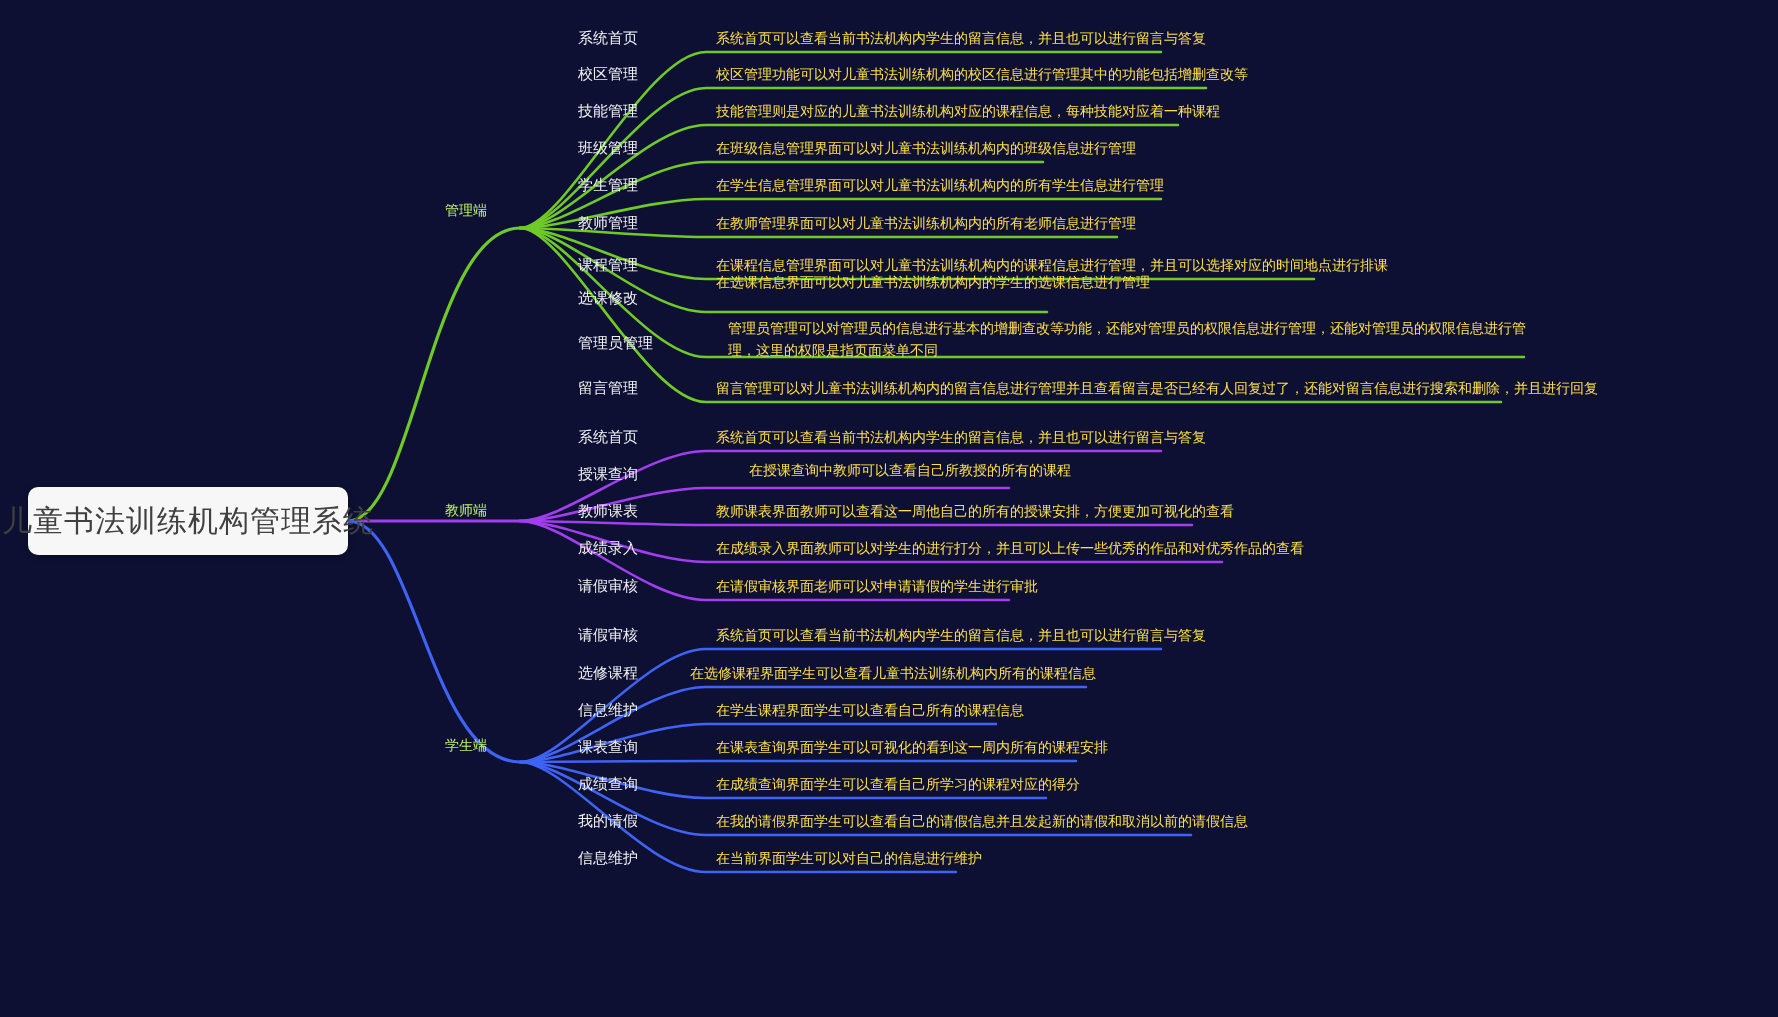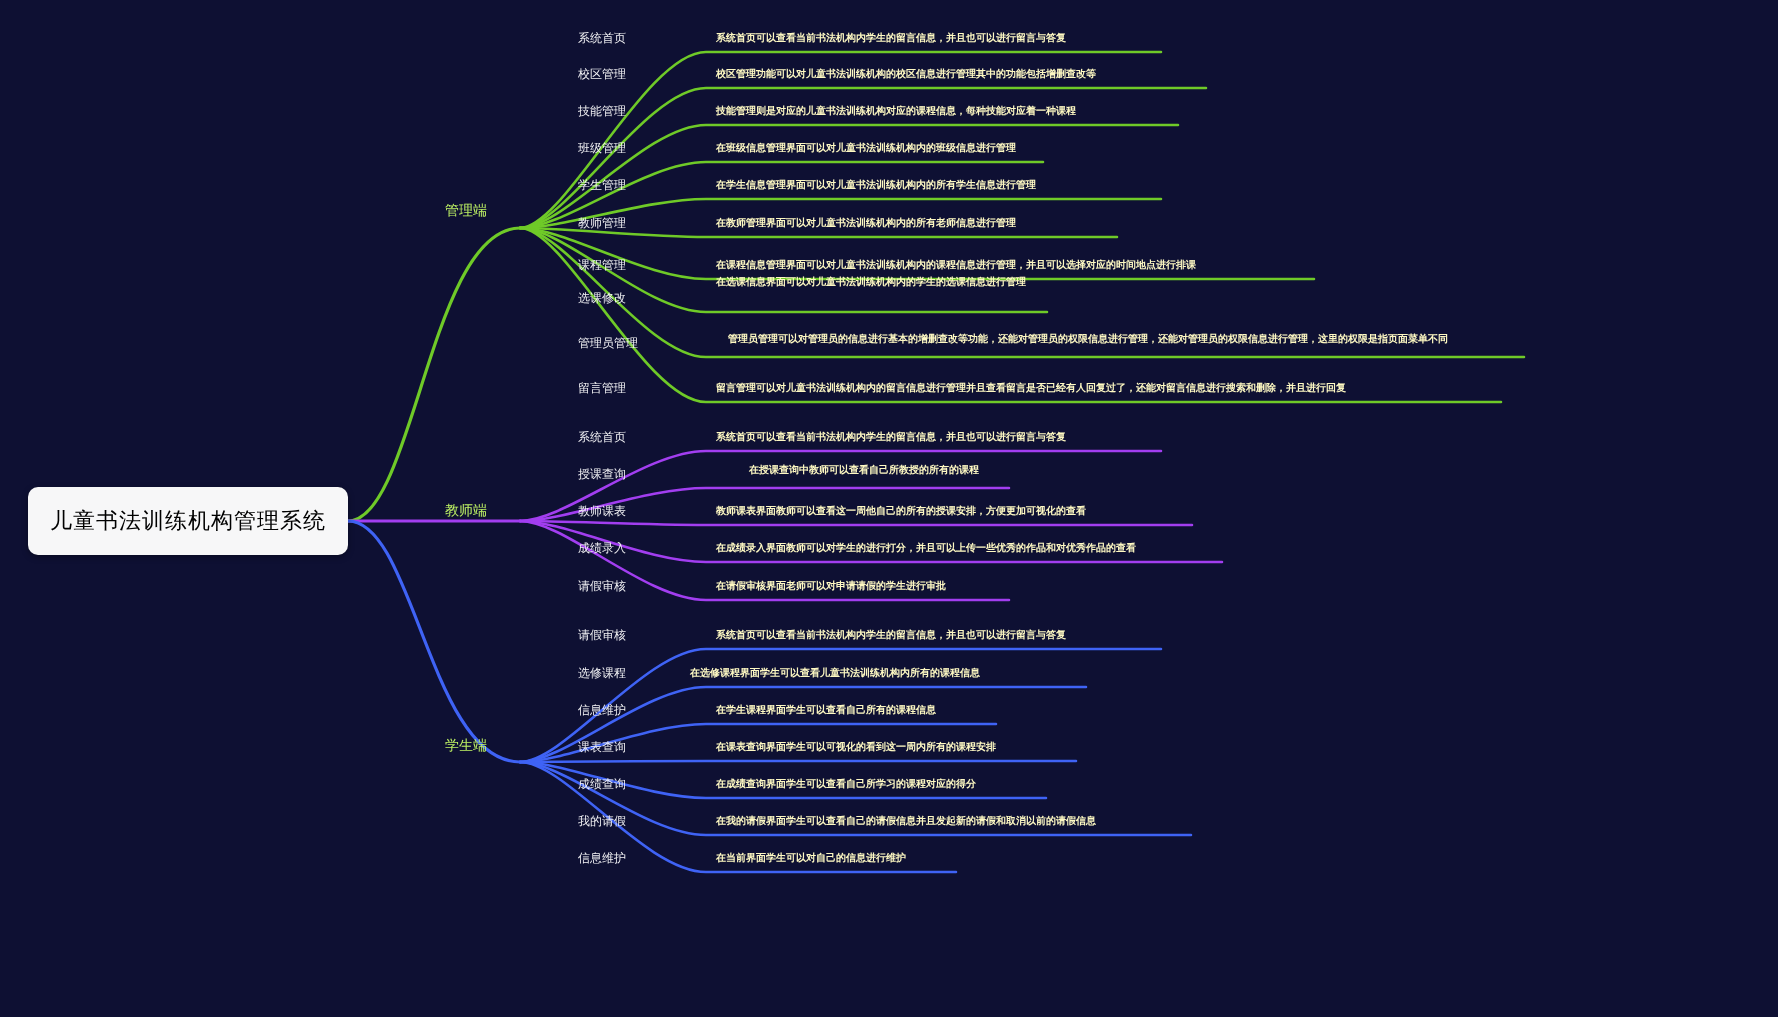--- a/index.html
+++ b/index.html
@@ -16,45 +16,44 @@
   
   .root-node{
     position:absolute;
     left:28px;top:487px;width:320px;height:68px;
     background:#f7f7f8;
     border-radius:10px;
     display:flex;align-items:center;justify-content:center;
     box-shadow:0 2px 6px rgba(0,0,0,.35);
   }
   .root-node span{
-    font-size:22px;color:#000000;letter-spacing:1px;white-space:nowrap;
+    font-size:30px;color:#404040;letter-spacing:1px;white-space:nowrap;
   }
 
   
   .branch-label{
     position:absolute;
     font-size:14px;color:#bef264;white-space:nowrap;
     transform:translate(-50%,-50%);
   }
 
   
   .topic{
     position:absolute;
-    font-size:12px;color:#f2f2f5;white-space:nowrap;
+    font-size:15px;color:#f2f2f5;white-space:nowrap;
     transform:translateY(-50%);
   }
 
   
   .leaf{
     position:absolute;
-    font-size:10px;color:#fef9c3;
+    font-size:14px;color:#fde047;
     transform:translateY(-50%);
     line-height:22px;
     white-space:nowrap;
-    font-weight:bold;
   }
   .leaf.wrap{white-space:normal;width:810px;}
 </style>
 </head>
 <body>
 
 <div id="canvas">
 
   <svg id="edges" viewBox="0 0 1778 1017" preserveAspectRatio="none">
       <path d="M 348 521 C 414 521 430 228 520 228" fill="none" stroke="#6fca28" stroke-width="3.2" stroke-linecap="round"></path>

